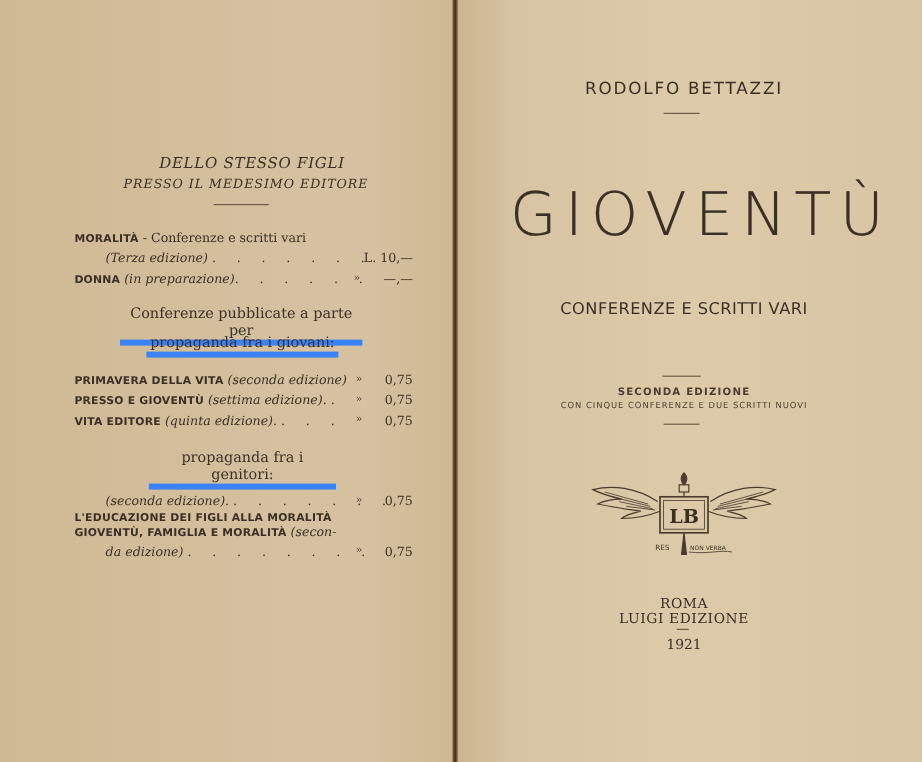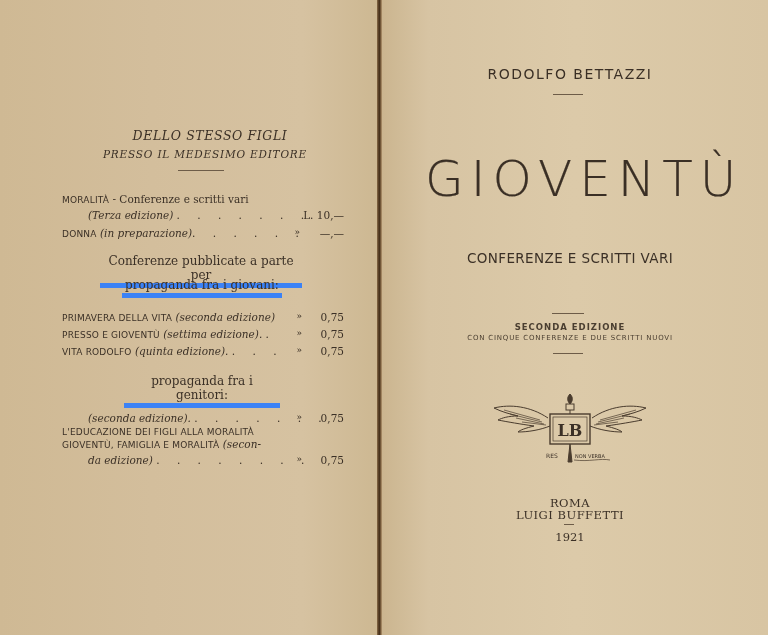--- a/index.html
+++ b/index.html
@@ -29,21 +29,21 @@
     left: 100px; width: 220px; top: 128px; text-align: center;
     font-style: italic; font-size: 12.5px; letter-spacing: 0.6px;
   }
   .lp-h2 {
     left: 90px; width: 230px; top: 148px; text-align: center;
     font-style: italic; font-size: 10.5px; letter-spacing: 0.8px;
   }
   .lp-rule { left: 178px; top: 170px; width: 46px; height: 1px; background: #6d5c48; }
 
   .row { position: absolute; left: 62px; width: 282px; font-size: 10.5px; white-space: nowrap; }
-  .row .sc { font-family: "DejaVu Sans", sans-serif; font-weight: normal; font-size: 9px; letter-spacing: 0.2px; }
+  .row .sc { font-family: "DejaVu Sans", sans-serif; font-weight: bold; font-size: 9px; letter-spacing: 0.2px; }
   .row .it { font-style: italic; }
   .row .dots { letter-spacing: 7px; }
   .row .price { position: absolute; right: 0; top: 0; }
   .row .ditto { position: absolute; right: 42px; top: 0; font-size: 9px; }
   .row.indent { left: 88px; width: 256px; }
 
   .sec {
     position: absolute; text-align: center; font-size: 12px;
     border-bottom: 5px solid #3b82f6; padding-bottom: 1px;
   }
@@ -121,21 +121,21 @@
   <span class="price">0,75</span>
 </div>
 <div class="row" style="top:328px;">
   <span class="sc">PRESSO E GIOVENTÙ</span>
   <span class="it">(settima edizione).</span>
   <span class="dots">.</span>
   <span class="ditto">»</span>
   <span class="price">0,75</span>
 </div>
 <div class="row" style="top:345px;">
-  <span class="sc">VITA RODOLFO</span>
+  <span class="sc">VITA EDITORE</span>
   <span class="it">(quinta edizione).</span>
   <span class="dots">. . .</span>
   <span class="ditto">»</span>
   <span class="price">0,75</span>
 </div>
 
 <div class="sec" style="left:124px; width:156px; top:374px;">propaganda fra i genitori:</div>
 
 <div class="row" style="top:425px;">
   <span class="sc">L'EDUCAZIONE DEI FIGLI ALLA MORALITÀ</span>
@@ -186,15 +186,15 @@
       <path d="M80 54 L78 72 L82 72 Z" fill="#4a3c2e"></path>
       <path d="M84 70 C100 72, 110 68, 120 70" stroke-width="0.7"></path>
     </g>
     <text x="80" y="46" text-anchor="middle" font-family="DejaVu Serif, serif" font-weight="bold" font-size="16" fill="#3b3026">LB</text>
     <text x="62" y="68" text-anchor="middle" font-family="DejaVu Sans, sans-serif" font-size="6" fill="#3b3026">RES</text>
     <text x="100" y="68" text-anchor="middle" font-family="DejaVu Sans, sans-serif" font-size="5" fill="#3b3026">NON VERBA</text>
   </svg>
 </div>
 
 <div class="abs rp-city">ROMA</div>
-<div class="abs rp-pub">LUIGI BUFFETTI</div>
+<div class="abs rp-pub">LUIGI EDIZIONE</div>
 <div class="abs rp-rule4"></div>
 <div class="abs rp-year">1921</div>
 
 </body></html>

